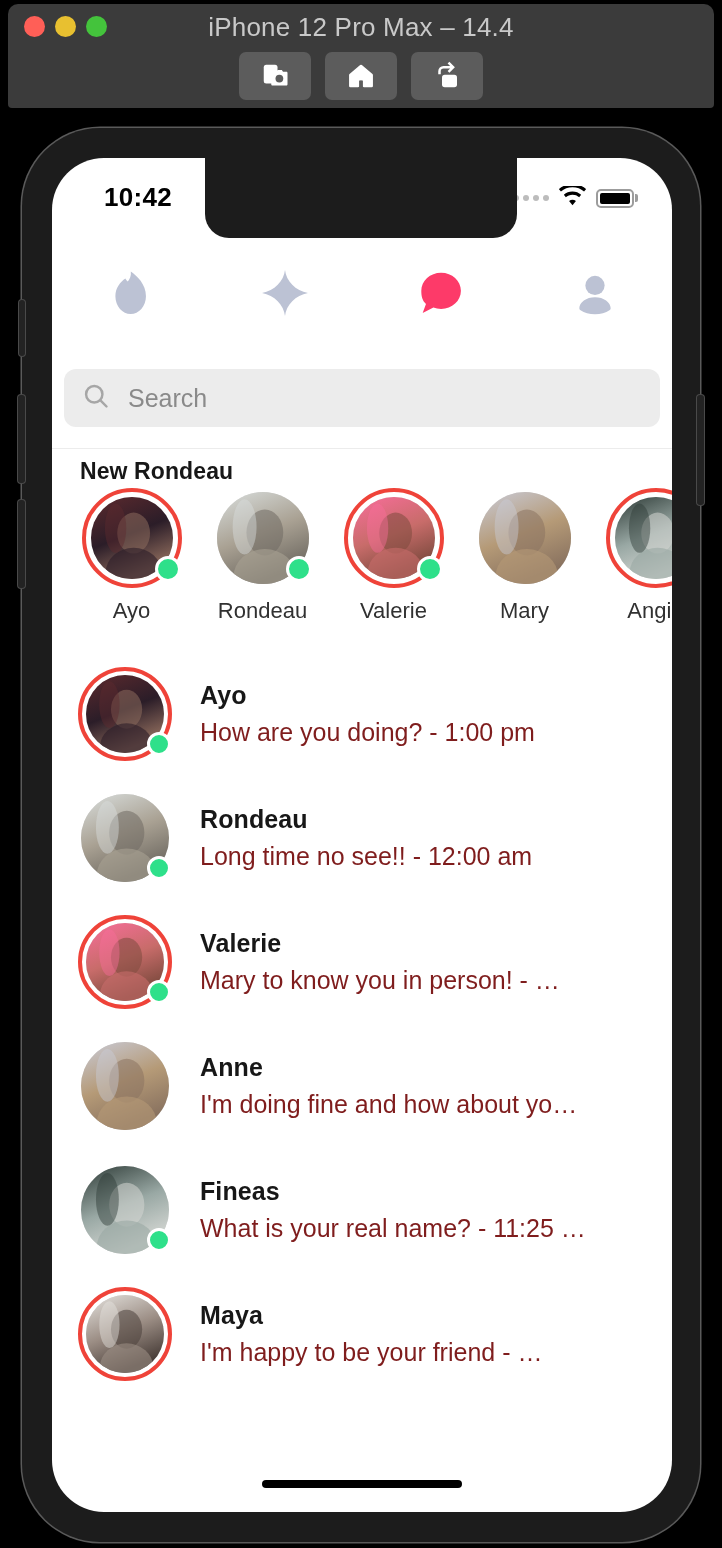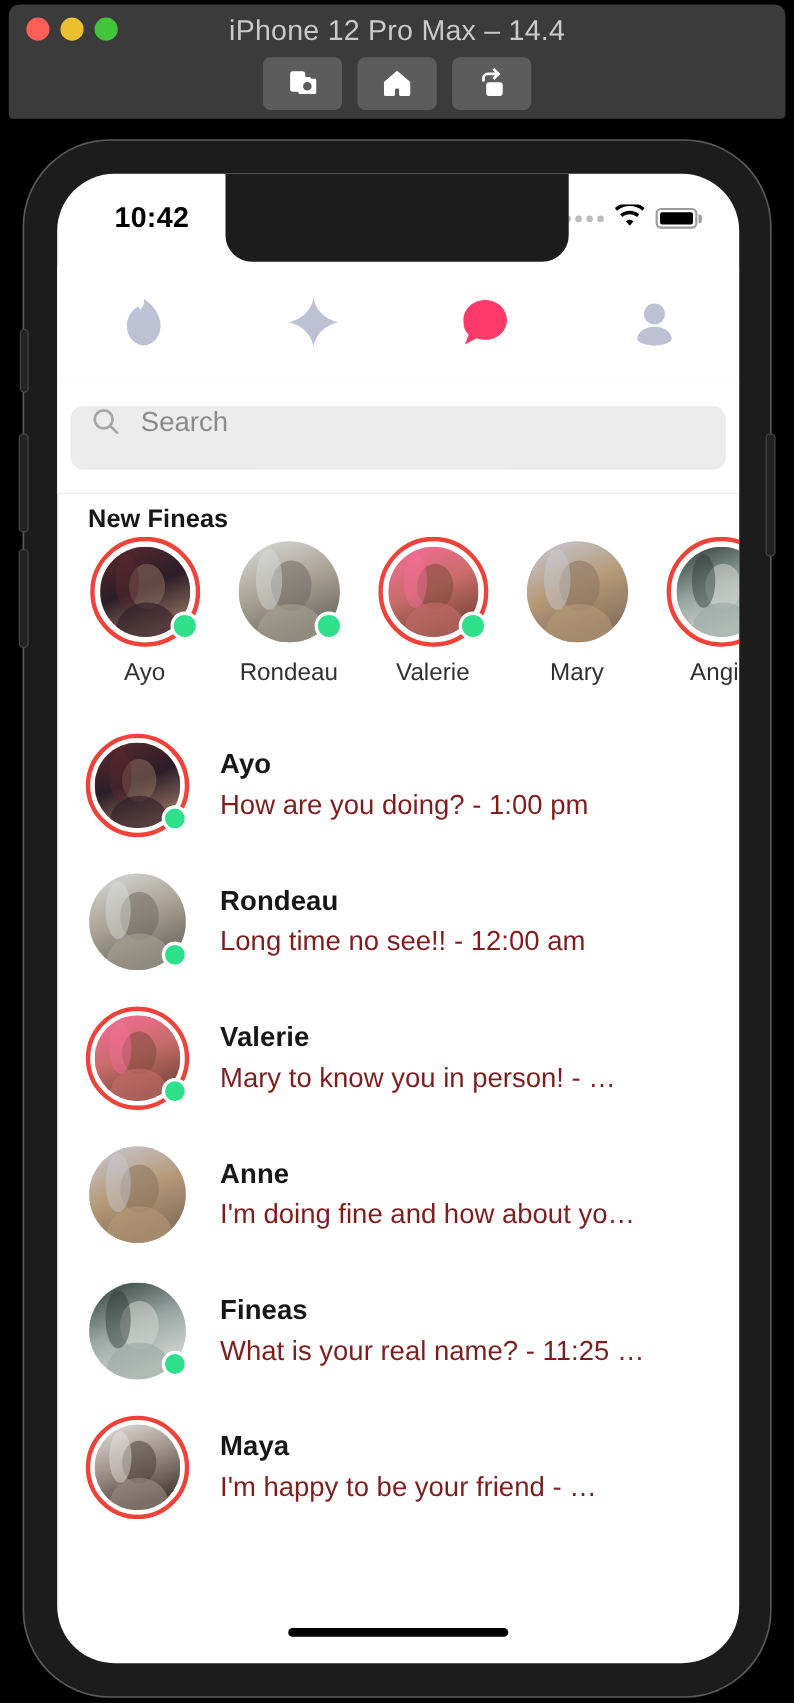--- a/index.html
+++ b/index.html
@@ -56,21 +56,21 @@
   #tabbar{position:absolute;left:0;top:84px;width:620px;height:106px;
           display:flex;align-items:center;background:#fff;
           border-bottom:1.5px solid #ececec;}
   .tab{flex:1;display:flex;align-items:center;justify-content:center;height:100%;cursor:pointer;}
 
   
   #searchwrap{position:absolute;left:0;top:190px;width:620px;height:100px;
               background:#fff;border-bottom:1.5px solid #ececec;
               display:flex;align-items:center;}
   #searchbar{margin:0 12px;flex:1;height:58px;background:#ececec;border-radius:12px;
-             display:flex;align-items:flex-start;padding:0 18px;box-sizing:border-box;}
+             display:flex;align-items:center;padding:0 18px;box-sizing:border-box;}
   #search-input{border:none;background:transparent;outline:none;flex:1;
                 font-family:inherit;font-size:25px;color:#3a3a3a;margin-left:16px;}
   #search-input::placeholder{color:#8a8a8a;}
 
   
   #nm-title{position:absolute;left:28px;top:300px;font-size:23px;font-weight:bold;
             color:#171717;letter-spacing:.1px;}
   #nm-row{position:absolute;left:0;top:330px;width:620px;height:150px;
           display:flex;gap:0;padding-left:14px;box-sizing:border-box;overflow:hidden;}
   .nm-cell{width:131px;flex:0 0 131px;display:flex;flex-direction:column;align-items:center;cursor:pointer;}
@@ -219,21 +219,21 @@
         <span>
           <svg width="28" height="28" viewBox="0 0 24 24" fill="none" stroke="#a6a6a6" stroke-width="2.1" stroke-linecap="round">
             <circle cx="10.5" cy="10.5" r="7"></circle>
             <line x1="15.6" y1="15.6" x2="21" y2="21"></line>
           </svg>
         </span>
         <input id="search-input" type="text" placeholder="Search" style="">
       </div>
     </div>
 
-    <div id="nm-title">New Fineas</div>
+    <div id="nm-title">New Rondeau</div>
     <div id="nm-row">
         <div class="nm-cell">
           <div class="av av-nm">
             <div class="ring" style="border-color: rgb(239, 67, 57);"></div>
             <div class="photo">
               <svg class="ph" viewBox="0 0 100 100" preserveAspectRatio="xMidYMid slice">
                 <defs>
                   <linearGradient id="g0" x1="0" y1="0" x2="0.4" y2="1">
                     <stop offset="0%" stop-color="#5d2a2e"></stop>
                     <stop offset="55%" stop-color="#2b1d28"></stop>

